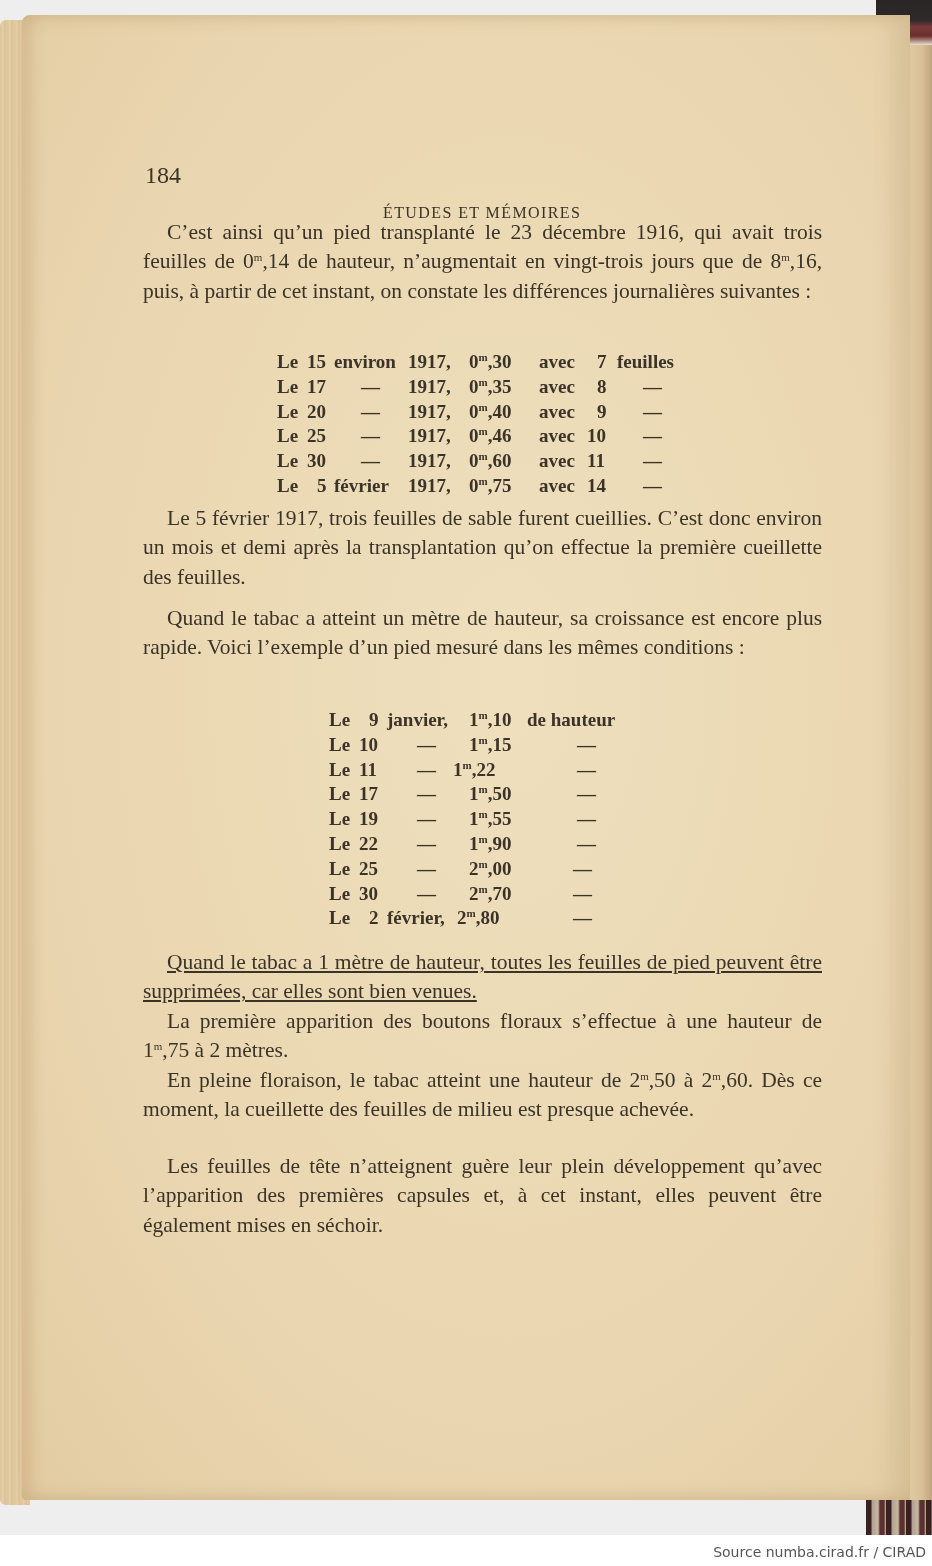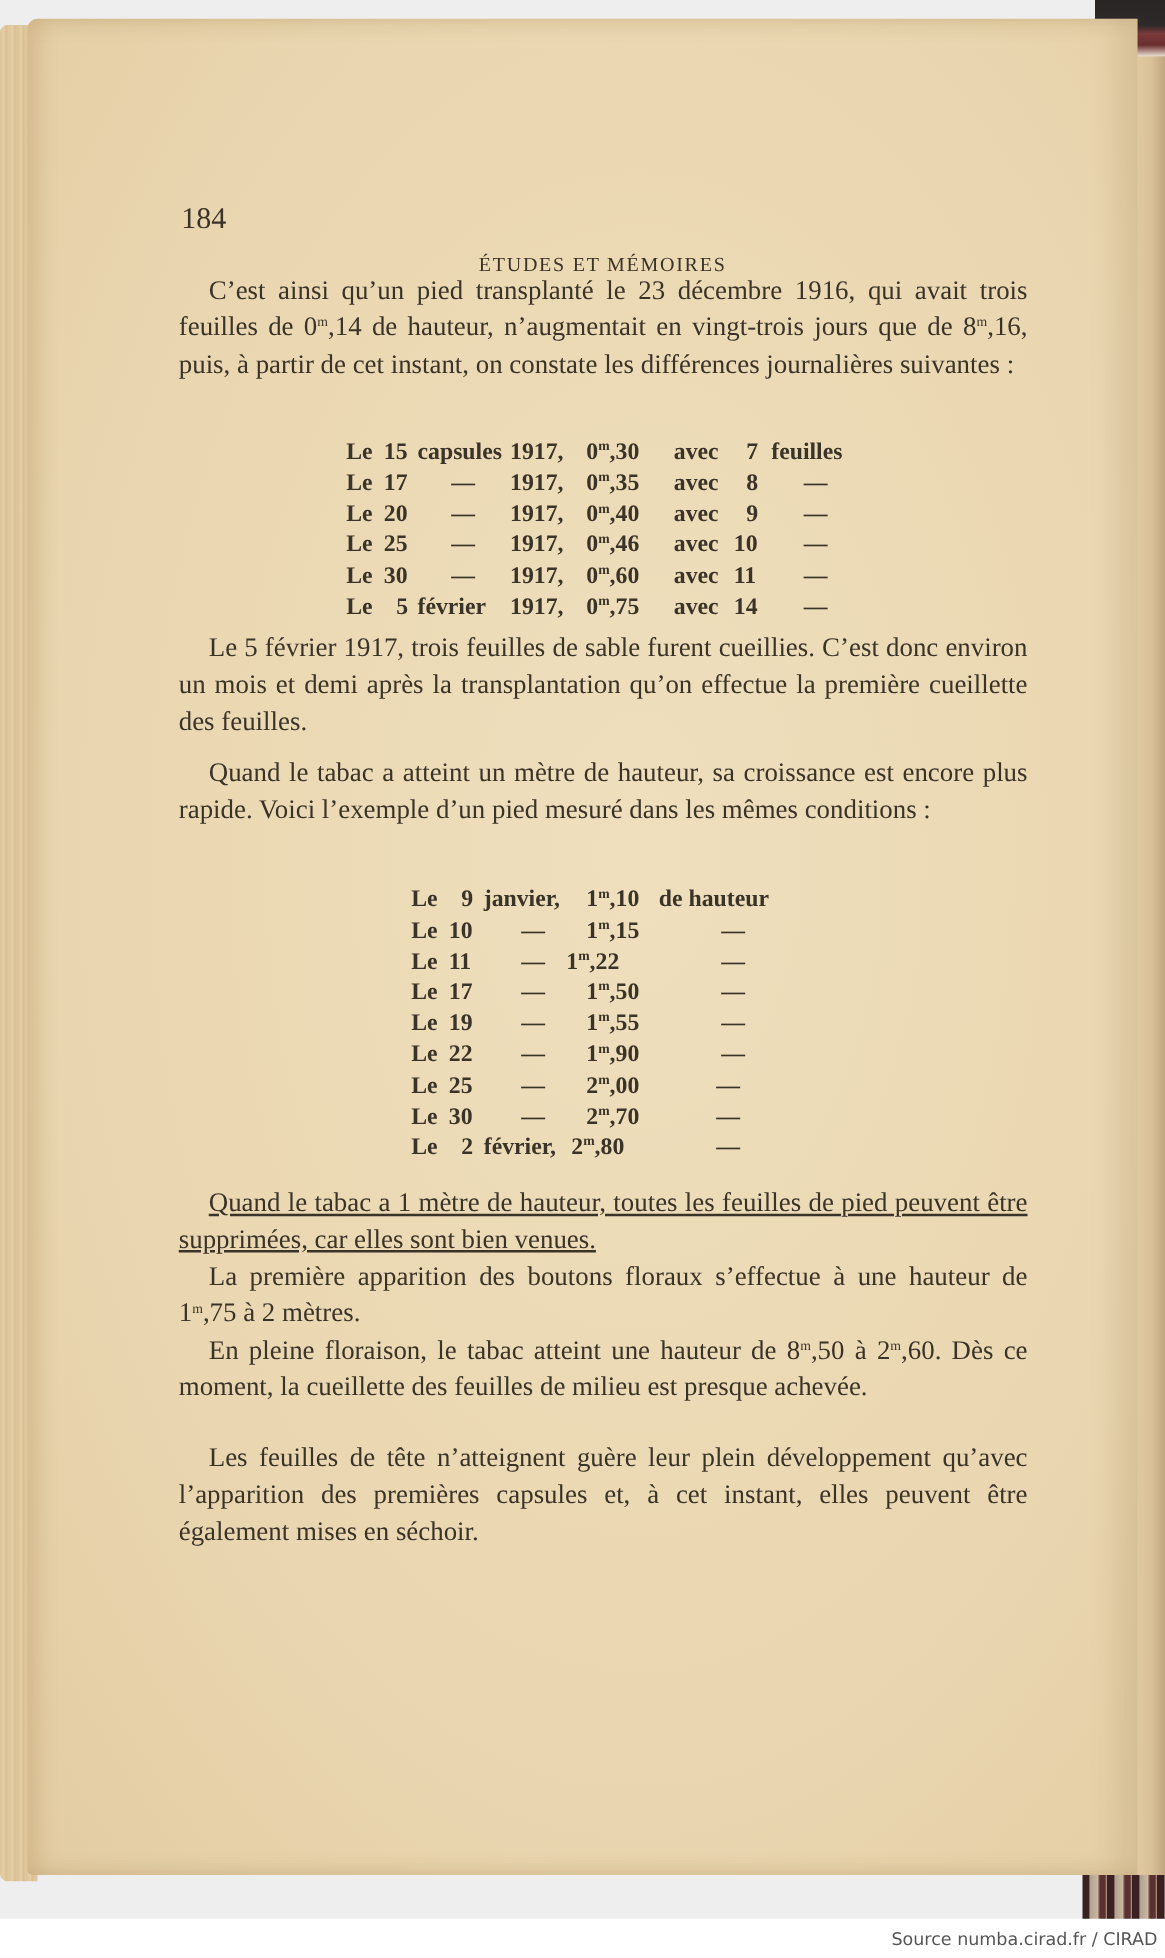--- a/index.html
+++ b/index.html
@@ -66,21 +66,21 @@
   <span class="page-number">184</span>
   <span class="running-head">ÉTUDES ET MÉMOIRES</span>
 </div>
 
 <div class="para text" style="top:218px;"><span class="indent"></span><span>C’est ainsi qu’un pied transplanté le 23 décembre 1916, qui avait trois feuilles de 0</span><sup class="m">m</sup><span>,14 de hauteur, n’augmentait en vingt-trois jours que de 8</span><sup class="m">m</sup><span>,16, puis, à partir de cet instant, on constate les différences journalières suivantes :</span></div>
 
 <div class="table" style="left:277px; top:350px; width:420px;">
   <div class="row">
     <span class="cell" style="left:0">Le</span>
     <span class="cell" style="left:30px">15</span>
-    <span class="cell" style="left:57px">capsules</span>
+    <span class="cell" style="left:57px">environ</span>
     <span class="cell" style="left:131px">1917,</span>
     <span class="cell" style="left:192px"><span>0</span><sup class="m">m</sup><span>,30</span></span>
     <span class="cell" style="left:262px">avec</span>
     <span class="cell" style="left:320px">7</span>
     <span class="cell" style="left:340px">feuilles</span>
   </div>
   <div class="row">
     <span class="cell" style="left:0">Le</span>
     <span class="cell" style="left:30px">17</span>
     <span class="cell" style="left:84px">—</span>
@@ -199,17 +199,17 @@
     <span class="cell" style="left:58px">février,</span>
     <span class="cell" style="left:128px"><span>2</span><sup class="m">m</sup><span>,80</span></span>
     <span class="cell" style="left:244px">—</span>
   </div>
 </div>
 
 <div class="para text" style="top:948px;text-decoration:underline;"><span class="indent"></span><span>Quand le tabac a 1 mètre de hauteur, toutes les feuilles de pied peuvent être supprimées, car elles sont bien venues.</span></div>
 
 <div class="para text" style="top:1007px;"><span class="indent"></span><span>La première apparition des boutons floraux s’effectue à une hauteur de 1</span><sup class="m">m</sup><span>,75 à 2 mètres.</span></div>
 
-<div class="para text" style="top:1066px;"><span class="indent"></span><span>En pleine floraison, le tabac atteint une hauteur de 8</span><sup class="m">m</sup><span>,50 à 2</span><sup class="m">m</sup><span>,60. Dès ce moment, la cueillette des feuilles de milieu est presque achevée.</span></div>
+<div class="para text" style="top:1066px;"><span class="indent"></span><span>En pleine floraison, le tabac atteint une hauteur de 2</span><sup class="m">m</sup><span>,50 à 2</span><sup class="m">m</sup><span>,60. Dès ce moment, la cueillette des feuilles de milieu est presque achevée.</span></div>
 
 <div class="para text" style="top:1152px;"><span class="indent"></span><span>Les feuilles de tête n’atteignent guère leur plein développement qu’avec l’apparition des premières capsules et, à cet instant, elles peuvent être également mises en séchoir.</span></div>
 
 <div class="footer-credit">Source numba.cirad.fr / CIRAD</div>
 
 </body></html>

